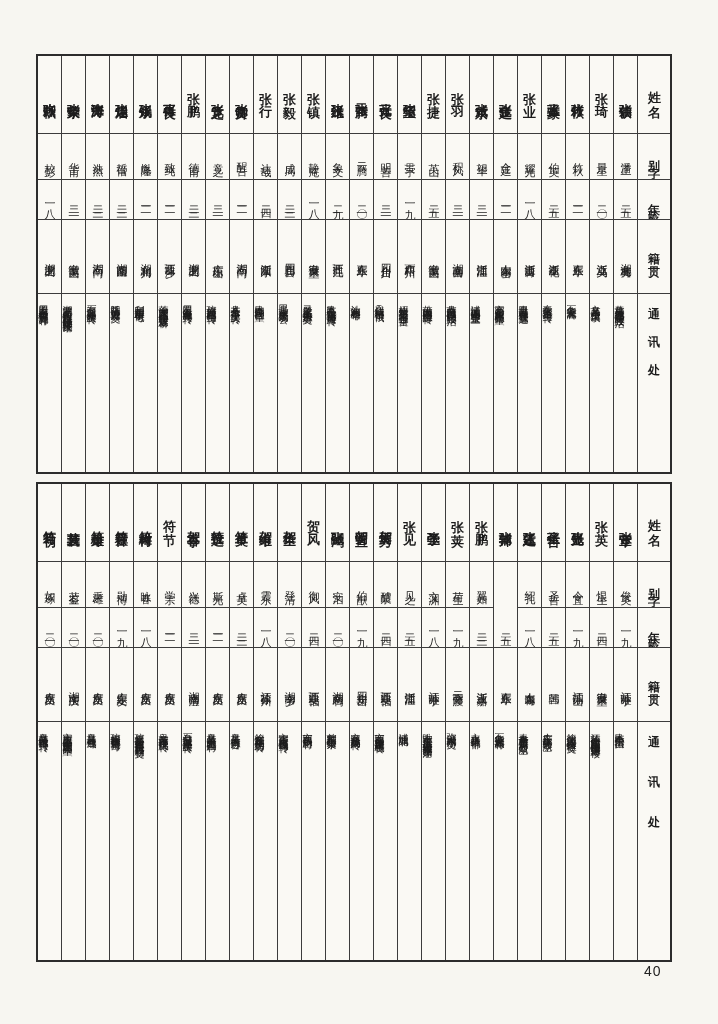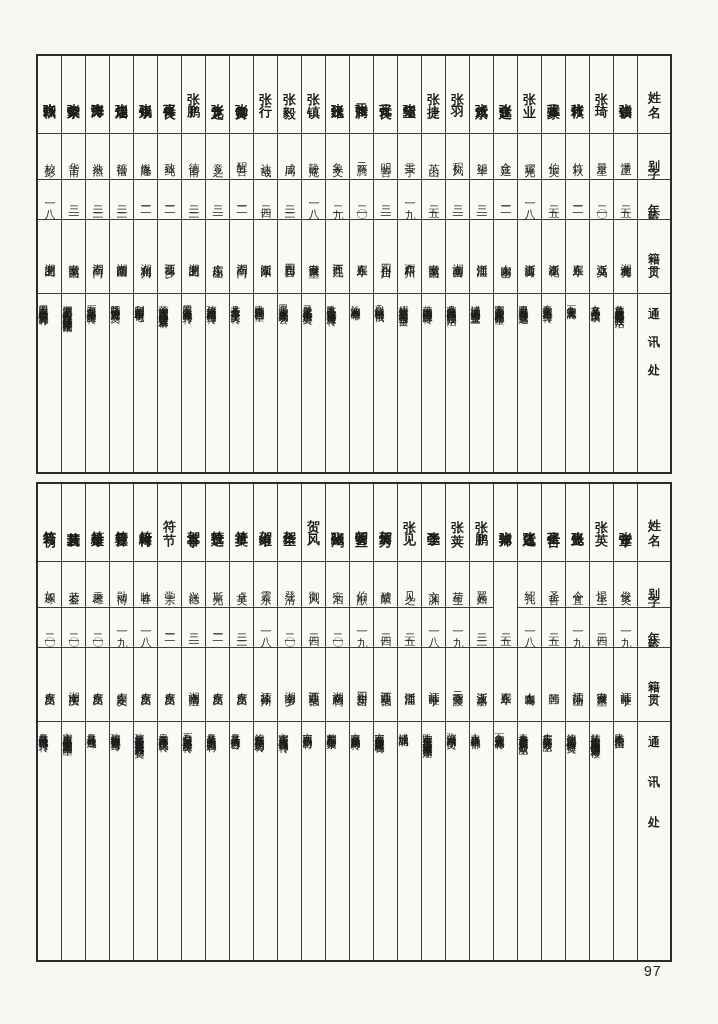--- a/index.html
+++ b/index.html
@@ -414,14 +414,14 @@
       </div>
       <div class="pcol">
         <div class="cell r-name pname">符笃初</div>
         <div class="cell r-zi pzi">如琢</div>
         <div class="cell r-age page-cell">二〇</div>
         <div class="cell r-native pnative">广东文昌</div>
         <div class="cell r-addr paddr">文昌县便民市锦兴号转</div>
       </div>
     </div>
 
-  <div class="pageno">97</div>
+  <div class="pageno">40</div>
 </div>
 
 </body></html>

